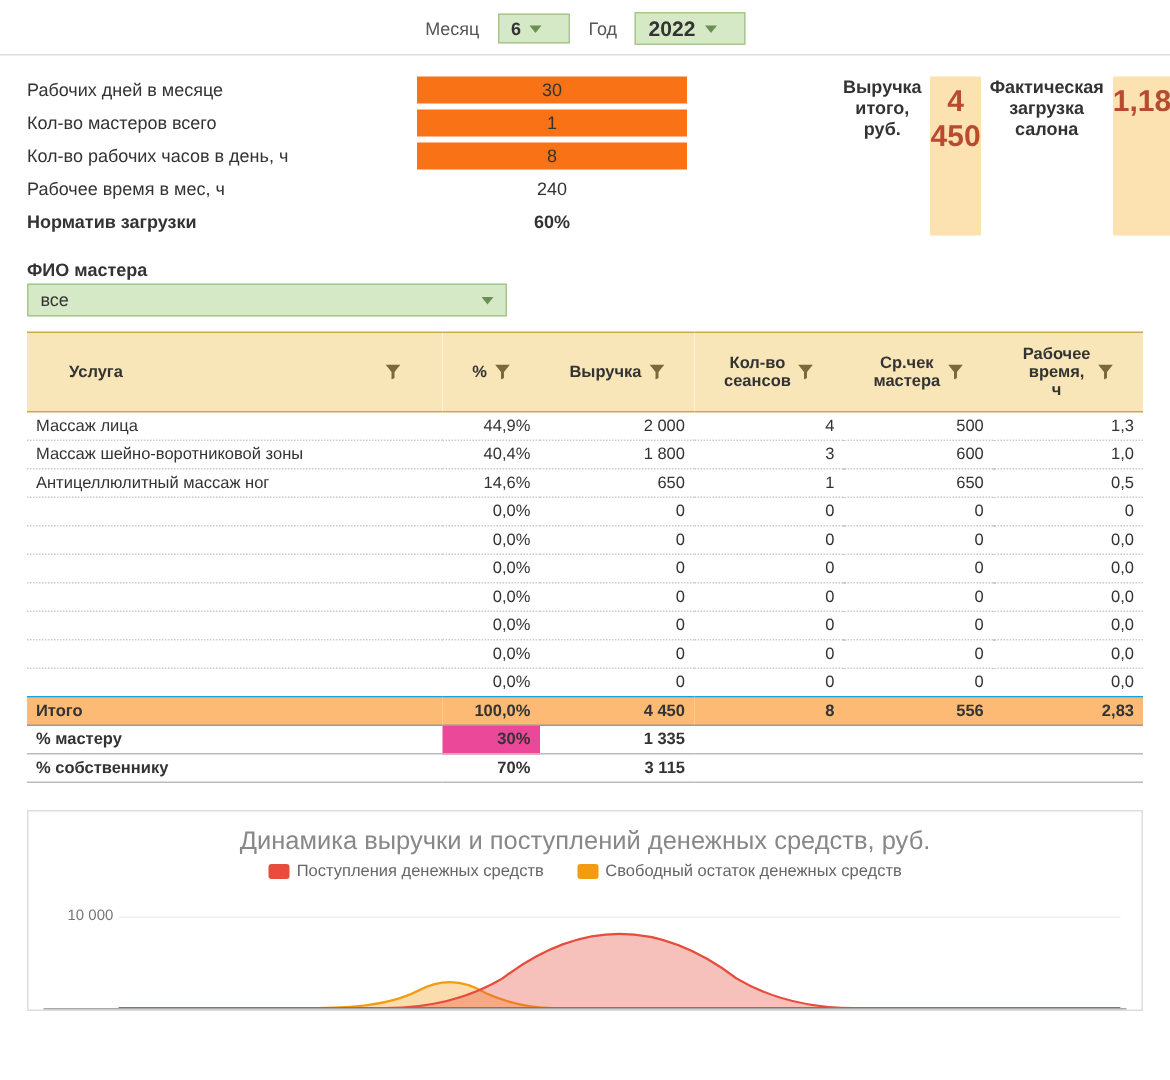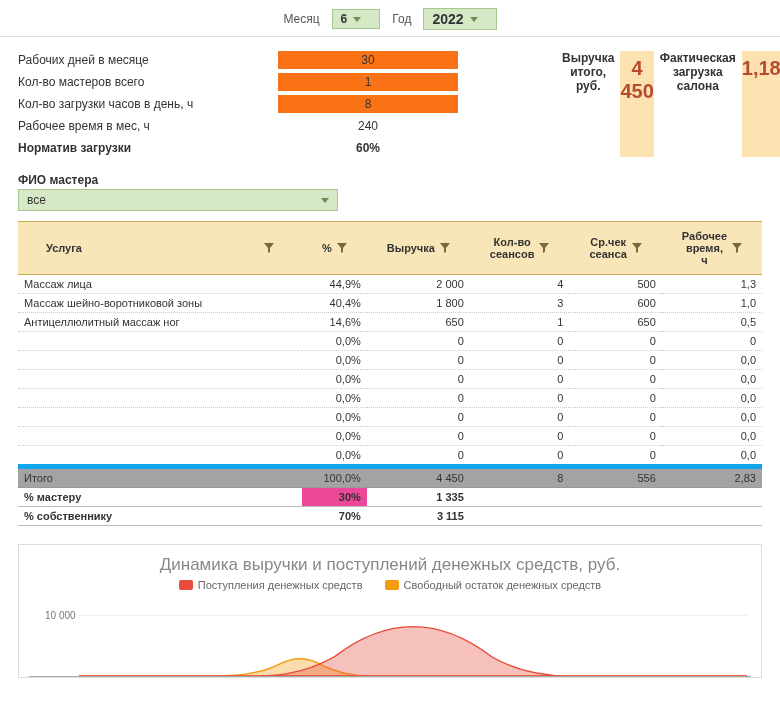--- a/index.html
+++ b/index.html
@@ -106,24 +106,24 @@
     text-align: center;
   }
   table.data th:first-child { text-align: center; width: 320px;}
   table.data td {
     border-bottom: 1px dotted #ccc;
     padding: 3px 6px;
     font-size: 11px;
   }
   table.data td.num { text-align: right; }
   table.data tr.total td {
-    font-weight: normal;
-    border-top: 5px solid #0ea5e9;
+    font-weight: bold;
+    border-top: 1px solid #0ea5e9;
     border-bottom: 1px solid #999;
-    background: #a3a3a3;
+    background: #fdba74;
   }
   table.data tr.share td {
     font-weight: bold;
     border-bottom: 1px solid #bbb;
   }
   .pct-master { background: #ec4899; text-align: right; }
   .filter-icon {
     display: inline-block;
     margin-left: 3px;
     vertical-align: middle;
@@ -190,21 +190,21 @@
 </div>
 
 <div class="summary">
   <div class="metrics">
     <div class="mlabel">Рабочих дней в месяце</div>
     <div class="mval green">30</div>
 
     <div class="mlabel">Кол-во мастеров всего</div>
     <div class="mval green">1</div>
 
-    <div class="mlabel">Кол-во загрузки часов в день, ч</div>
+    <div class="mlabel">Кол-во рабочих часов в день, ч</div>
     <div class="mval green">8</div>
 
     <div class="mlabel">Рабочее время в мес, ч</div>
     <div class="mval">240</div>
 
     <div class="mlabel bold">Норматив загрузки</div>
     <div class="mval bold">60%</div>
   </div>
   <div class="kpi-col">
     <div class="kpi-title">Выручка итого, руб.</div>
@@ -260,21 +260,21 @@
             <span>Кол-во сеансов</span>
             <span class="filter-icon">
               <svg width="10" height="10">
                 <path d="M0 0 H10 L6 5 V9 L4 10 V5 Z" fill="#7a6a3a"></path>
               </svg>
             </span>
           </div>
         </th>
       <th style="width:80px">
           <div class="th-inner">
-            <span>Ср.чек сеанса</span>
+            <span>Ср.чек мастера</span>
             <span class="filter-icon">
               <svg width="10" height="10">
                 <path d="M0 0 H10 L6 5 V9 L4 10 V5 Z" fill="#7a6a3a"></path>
               </svg>
             </span>
           </div>
         </th>
       <th style="width:80px">
           <div class="th-inner">
             <span>Рабочее время, ч</span>

